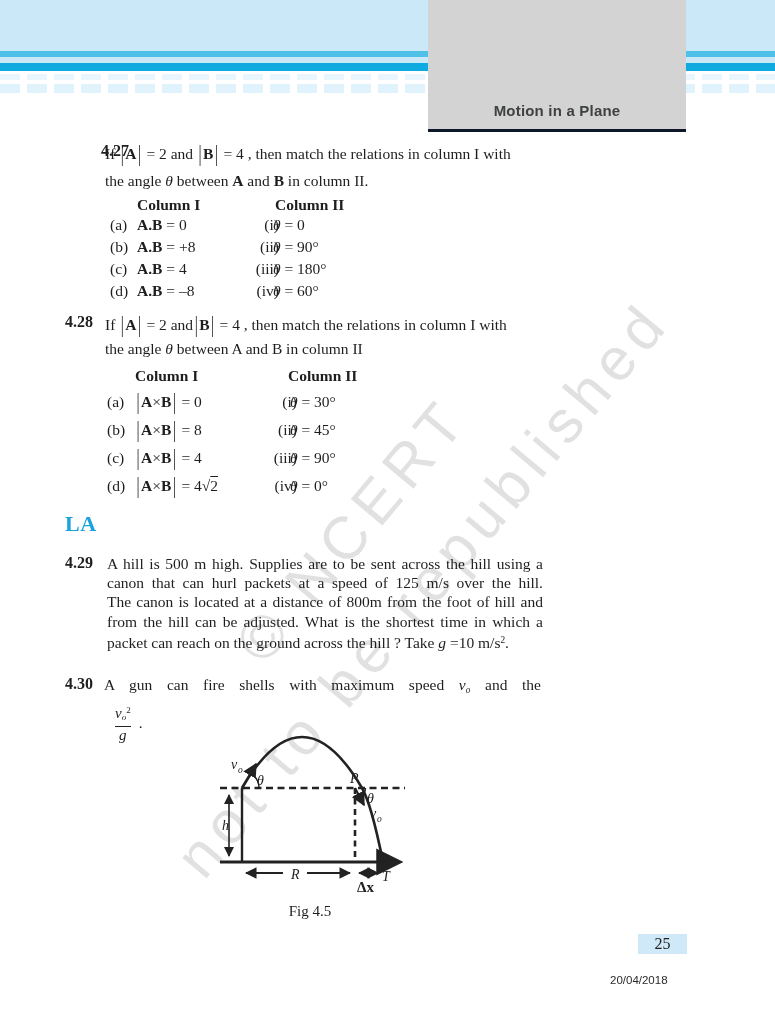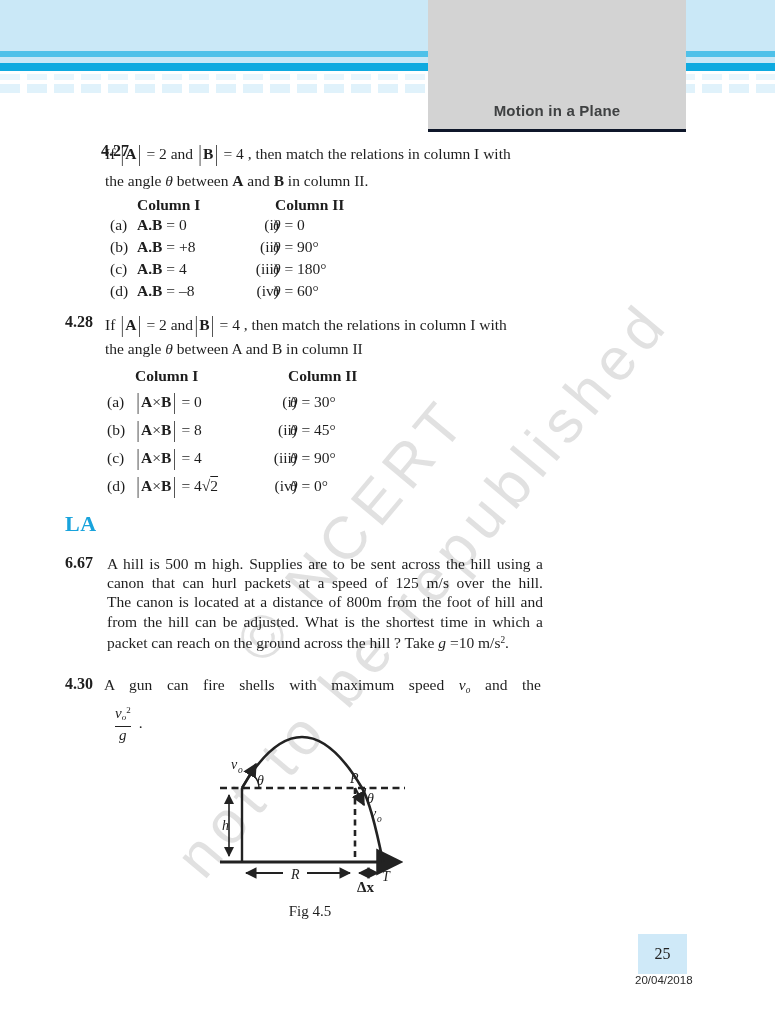--- a/index.html
+++ b/index.html
@@ -70,26 +70,26 @@
   .fi{font-style:italic;}
   
   .fig-svg{position:absolute;left:195px;top:733px;}
   .fig-caption{position:absolute;left:195px;top:903px;width:230px;text-align:center;font-size:15px;}
   .ft{font-family:"Liberation Serif",serif;font-size:14px;fill:#222;}
   .ft.fi{font-style:italic;}
   .ft.fs{font-size:9.5px;font-style:italic;}
   .ft.fb{font-weight:bold;font-size:15px;}
   
   .page-badge{
-    position:absolute;left:638px;top:934px;width:49px;height:40px;
+    position:absolute;left:638px;top:934px;width:49px;height:20px;
     background:#cfe9f8;display:flex;align-items:center;justify-content:center;
     font-size:16px;color:#222;
   }
   .date{
-    position:absolute;left:635px;top:974px;
+    position:absolute;left:610px;top:974px;
     font-family:"Liberation Sans", sans-serif;font-size:11.5px;color:#2b2b2b;
   }
 </style>
 </head>
 <body>
 
 <div class="band"></div>
 <div class="stripe-mid"></div>
 <div class="stripe-gap"></div>
 <div class="stripe-dark"></div>
@@ -171,21 +171,21 @@
     <div class="mrow" style="top:110px;">
       <span class="cell c-l">(d)</span>
       <span class="cell c-1"><span class="s-tall">|</span><span class="s-b">A</span><span>×</span><span class="s-b">B</span><span class="s-tall">|</span><span> = 4</span><span>√</span><span class="s-ovl">2</span></span>
       <span class="cell c-m">(iv)</span>
       <span class="cell c-2"><span class="s-i">θ</span><span> = 0°</span></span>
     </div>
   </div>
 
   <div class="la abs" style="left:65px;top:511px;">LA</div>
 
-  <span class="qnum abs" style="left:65px;top:554px;">6.67</span>
+  <span class="qnum abs" style="left:65px;top:554px;">4.29</span>
   <div class="abs" style="left:107px;top:554px;">
     <div class="pline jl"><span>A hill is 500 m high. Supplies are to be sent across the hill using a</span></div>
     <div class="pline jl"><span>canon that can hurl packets at a speed of 125 m/s over the hill.</span></div>
     <div class="pline jl"><span>The canon is located at a distance of 800m from the foot of hill and</span></div>
     <div class="pline jl"><span>from the hill can be adjusted. What is the shortest time in which a</span></div>
     <div class="pline"><span>packet can reach on the ground across the hill ? Take </span><span class="s-i">g</span><span> =10 m/s</span><span class="s-sup">2</span><span>.</span></div>
   </div>
 
   <span class="qnum abs" style="left:65px;top:675px;">4.30</span>
   <div class="pline jl abs" style="left:104px;top:675px;width:437px;"><span>A gun can fire shells with maximum speed </span><span class="s-i">v</span><span class="s-sub">o</span><span> and the</span></div>

